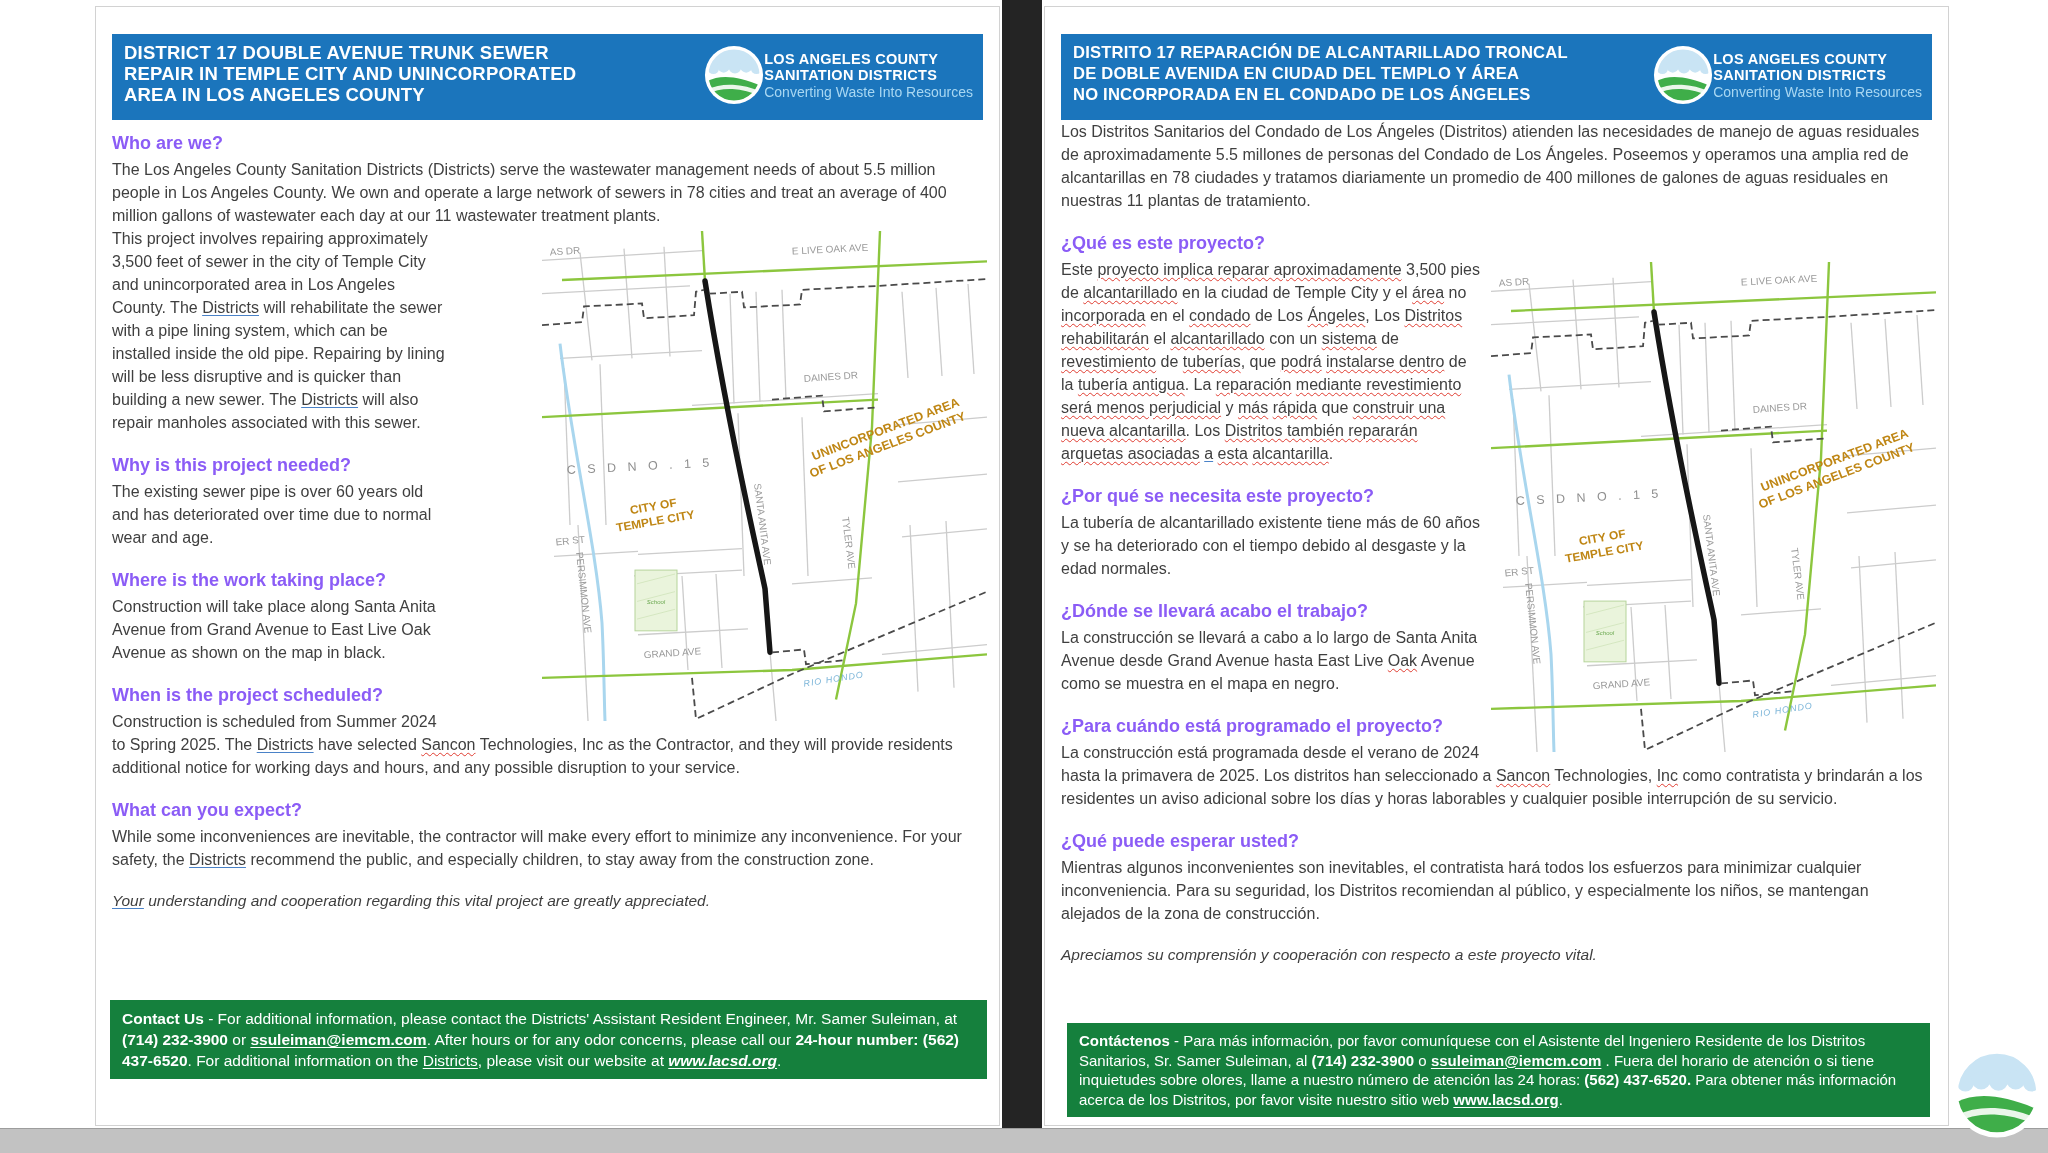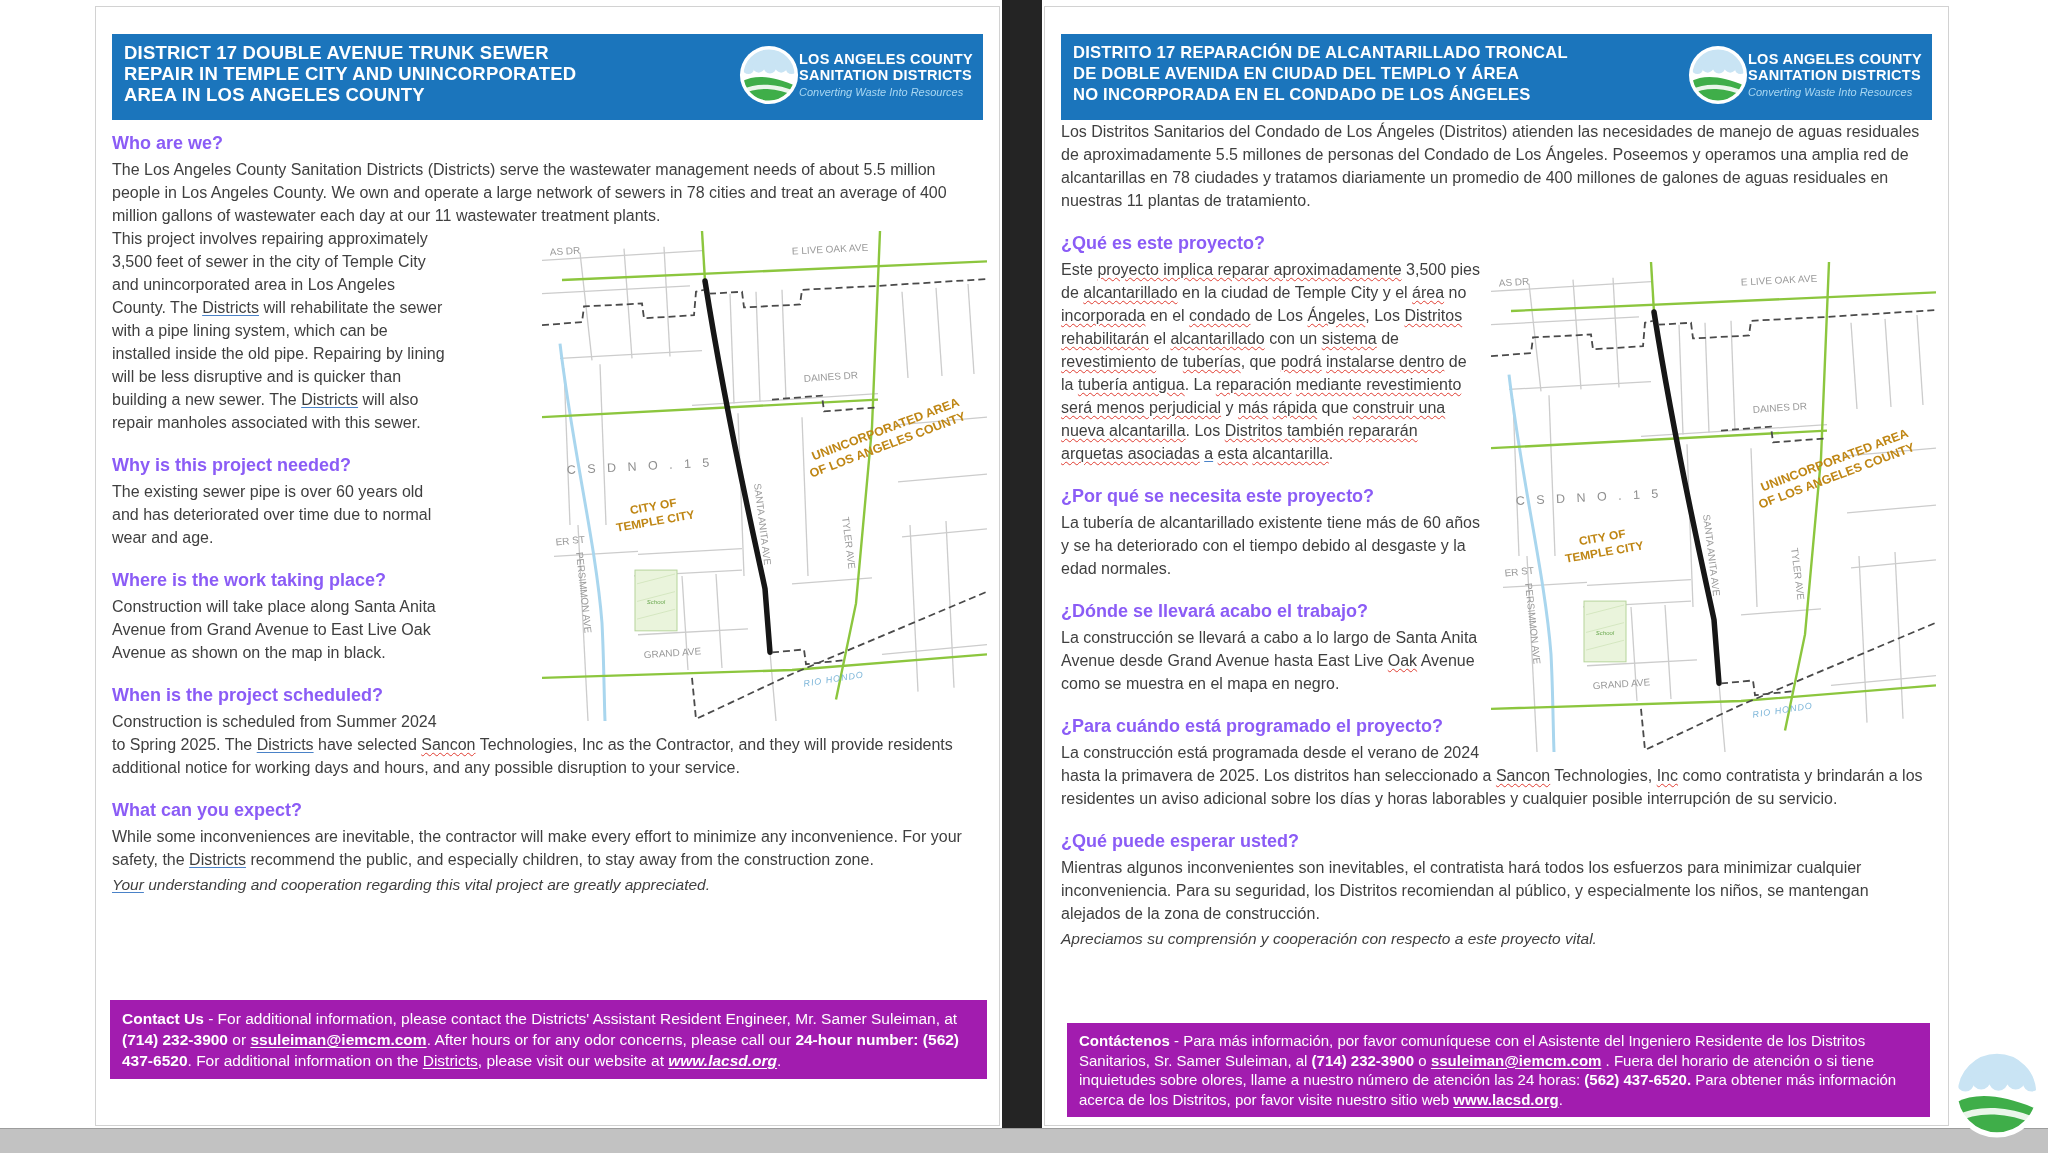--- a/index.html
+++ b/index.html
@@ -14,33 +14,33 @@
           border-top:1px solid #9d9d9d;}
   
   .hdr{position:relative;margin:27px 0 0 0;background:#1b75bc;color:#ffffff;
        padding:8px 12px;height:86px;box-sizing:border-box;}
   .hdr-title{font-weight:bold;font-size:18.5px;line-height:21px;letter-spacing:.2px;}
   .page.es .hdr-title{font-size:16.6px;}
   .hdr-contract{font-size:13px;margin-top:18px;text-align:right;}
   .hdr-logo{position:absolute;right:10px;top:11px;display:flex;align-items:center;}
   .hdr-logo-text{line-height:16px;}
   .hdr-logo-name{font-weight:bold;font-size:14.5px;letter-spacing:.3px;}
-  .hdr-logo-tag{font-style:italic;font-size:11px;color:#a8d7f2;margin-top:1px;}
+  .hdr-logo-tag{font-size:14px;color:#a8d7f2;margin-top:1px;}
   
   .sections{color:#3f3f3f;font-size:16px;line-height:23px;}
   .sec-h{color:#8b5cf6;font-weight:bold;font-size:18px;line-height:22px;margin:20px 0 4px 0;}
   .sec-h:first-child{margin-top:12px;}
   .sec-b{margin:0;}
-  .closing{margin-top:5px;font-size:15.5px;color:#3f3f3f;}
+  .closing{margin-top:21px;font-size:15.5px;color:#3f3f3f;}
   
   .b{font-weight:bold;} .i{font-style:italic;}
   .u-line{text-decoration:underline;text-decoration-color:#4a82c8;text-underline-offset:2px;}
   .u-wavy{text-decoration:underline wavy #e03c31 1px;text-underline-offset:2px;}
   
-  .contact-box{position:absolute;background:#a21caf;color:#ffffff;padding:8px 12px;}
+  .contact-box{position:absolute;background:#15803d;color:#ffffff;padding:8px 12px;}
   .page.en .contact-box{left:14px;right:12px;top:993px;font-size:15.5px;line-height:21px;}
   .page.es .contact-box{left:22px;right:18px;top:1016px;font-size:15px;line-height:19.5px;}
   .contact-box .u-line{text-decoration-color:#ffffff;}
   
   .map-float{float:right;width:445px;height:490px;background:#ffffff;}
   .page.en .map-float{margin:4px -4px 10px 96px;}
   .page.es .map-float{margin:4px -4px 10px 8px;}
   .map-float text{font-family:"Liberation Sans",sans-serif;}
   .lbl-gray{fill:#9a9a9a;font-size:10px;}
   .lbl-orange{fill:#bf8614;font-weight:bold;}

